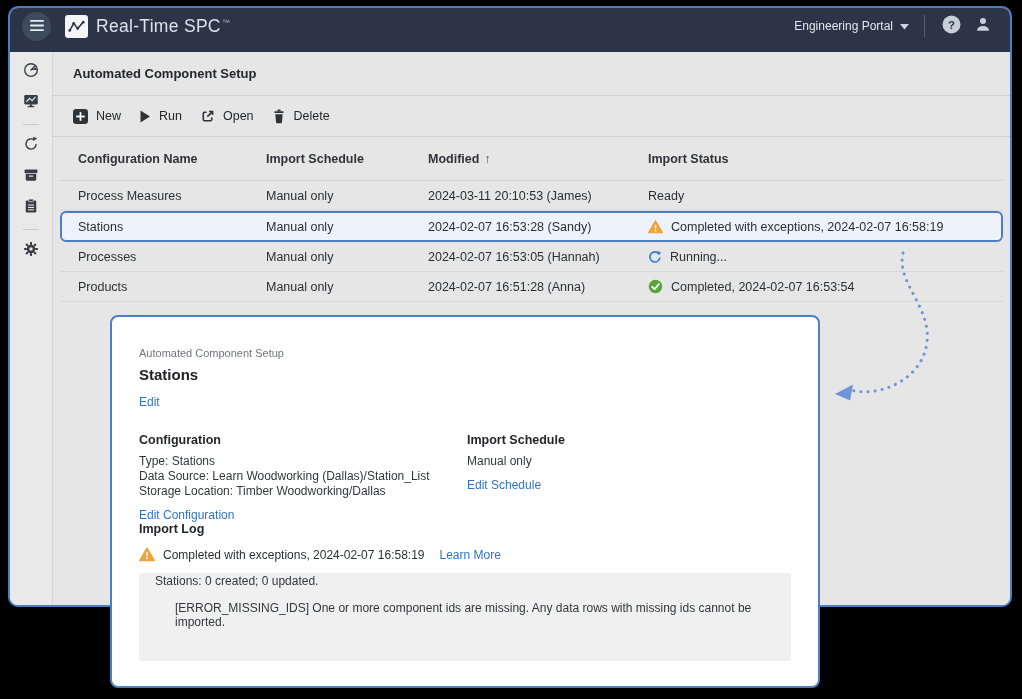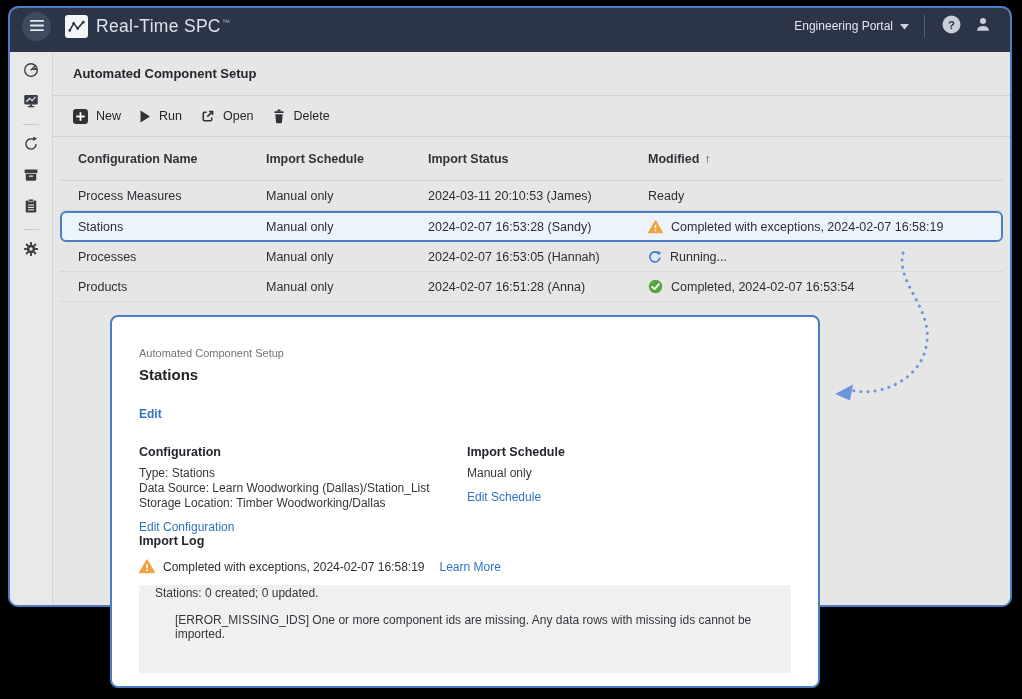--- a/index.html
+++ b/index.html
@@ -55,21 +55,21 @@
   
   .arrow{position:absolute;left:810px;top:238px;z-index:4;pointer-events:none;}
 
   
   .popup{position:absolute;left:110px;top:315px;width:710px;height:373px;background:#fff;
     border:2px solid #4d7dc3;border-radius:8px;padding:30px 27px 0 27px;z-index:5;
     color:#2b2f34;font-size:12px;}
   .crumb{font-size:11px;color:#6f7379;}
   .popup h2{margin:7px 0 0 0;font-size:15px;font-weight:700;color:#202428;}
   .link{color:#2f74c4;font-size:12px;text-decoration:none;cursor:pointer;display:inline-block;}
-  .popup > .link{margin-top:24px;font-weight:bold;}
+  .popup > .link{margin-top:12px;}
   .cols{display:flex;margin-top:24px;}
   .col-left{width:328px;flex:none;}
   .popup h3{margin:0 0 7px 0;font-size:12.5px;font-weight:700;color:#23272c;}
   .ln{line-height:15px;color:#33373d;}
   .col .link{margin-top:9px;}
   .log-head{margin-top:25px;}
   .statusline{display:flex;align-items:center;gap:8px;margin-top:11px;white-space:nowrap;}
   .statusline .link{margin-left:7px;}
   .logbox{margin-top:11px;background:#f0f0f0;border-radius:3px;padding:1px 16px;height:88px;}
   .logbox p{margin:0;line-height:14px;color:#33373d;}
@@ -255,25 +255,25 @@
 
         <div class="table">
           <div class="thead">
             <div class="th">
                 <span>Configuration Name</span>
               </div>
             <div class="th">
                 <span>Import Schedule</span>
               </div>
             <div class="th">
-                <span>Import Status</span>
-              </div>
-            <div class="th">
                 <span>Modified</span>
                 <span class="sort">↑</span>
+              </div>
+            <div class="th">
+                <span>Import Status</span>
               </div>
           </div>
 
           <div class="row">
             <div>Process Measures</div>
             <div>Manual only</div>
             <div>2024-03-11 20:10:53 (James)</div>
             <div class="cell-status">
                 <span>Ready</span>
               </div>

